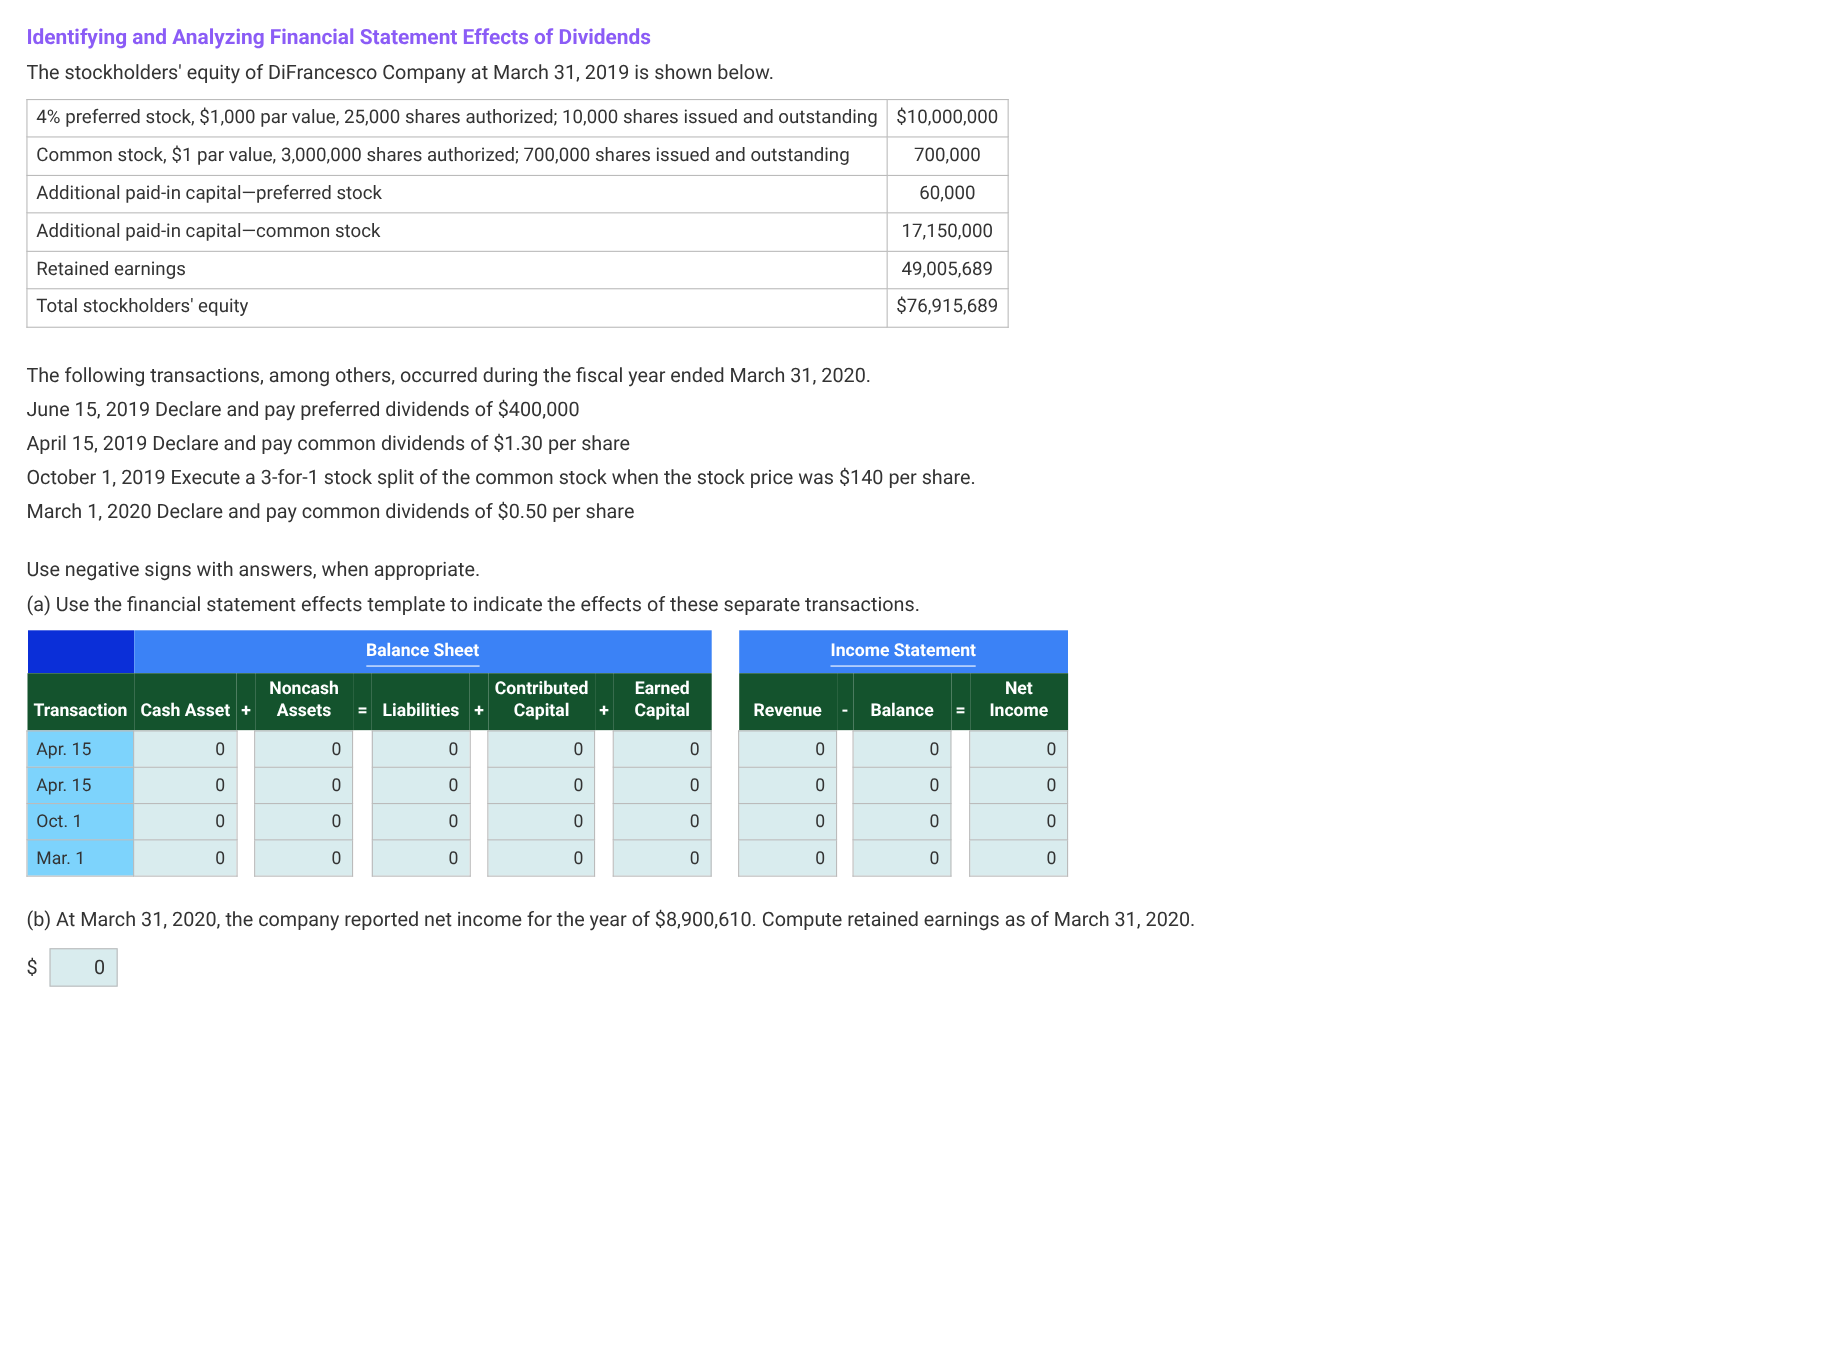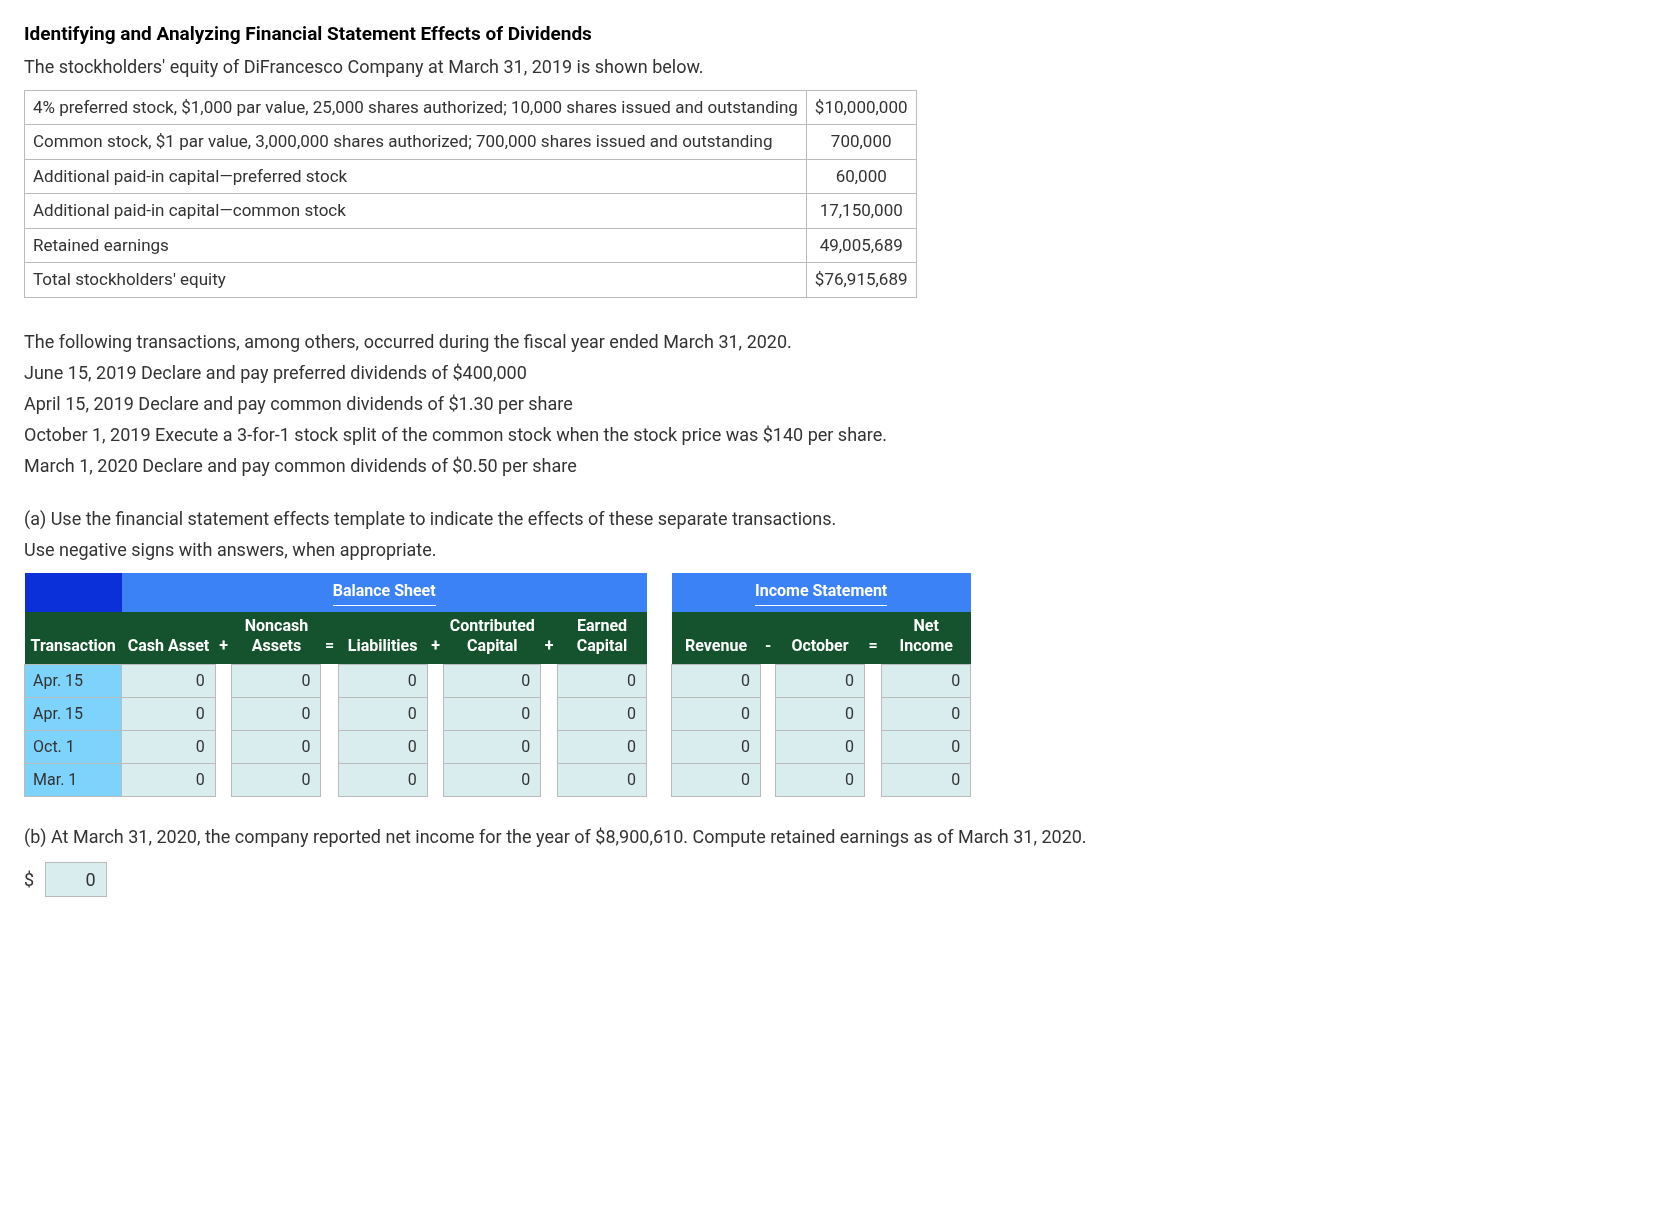--- a/index.html
+++ b/index.html
@@ -7,21 +7,21 @@
       margin: 0;
       padding: 20px 24px;
       color: #333;
       font-size: 17px;
       line-height: 1.5;
       background: #fff;
     }
     .page-title {
       font-weight: 700;
       font-size: 19px;
-      color: #000000;
+      color: #8b5cf6;
       margin-bottom: 4px;
     }
     .intro-text {
       font-size: 18px;
       margin-bottom: 10px;
     }
     .equity-table {
       border-collapse: collapse;
       margin-bottom: 30px;
     }
@@ -157,22 +157,22 @@
 
 <div class="section-gap">
   <div class="para">The following transactions, among others, occurred during the fiscal year ended March 31, 2020.</div>
   <div class="para">June 15, 2019 Declare and pay preferred dividends of $400,000</div>
   <div class="para">April 15, 2019 Declare and pay common dividends of $1.30 per share</div>
   <div class="para">October 1, 2019 Execute a 3-for-1 stock split of the common stock when the stock price was $140 per share.</div>
   <div class="para">March 1, 2020 Declare and pay common dividends of $0.50 per share</div>
 </div>
 
 <div class="section-gap2">
+  <div class="para">Use negative signs with answers, when appropriate.</div>
   <div class="para">(a) Use the financial statement effects template to indicate the effects of these separate transactions.</div>
-  <div class="para">Use negative signs with answers, when appropriate.</div>
 </div>
 
 <div class="fs-wrapper">
 
   <table class="fs-table">
     <thead>
       <tr class="fs-header-row">
         <th class="nohead"></th>
         <th colspan="9"><span class="hdr-underline">Balance Sheet</span></th>
       </tr>
@@ -245,21 +245,21 @@
   </table>
 
   <table class="fs-table">
     <thead>
       <tr class="fs-header-row">
         <th colspan="5"><span class="hdr-underline">Income Statement</span></th>
       </tr>
       <tr class="fs-subheader-row">
         <th>Revenue</th>
         <th class="op">-</th>
-        <th>October</th>
+        <th>Balance</th>
         <th class="op">=</th>
         <th style="white-space:pre-line;">Net
 Income</th>
       </tr>
     </thead>
     <tbody>
       <tr>
         <td class="cell">0</td>
           <td class="op"></td>
         <td class="cell">0</td>

